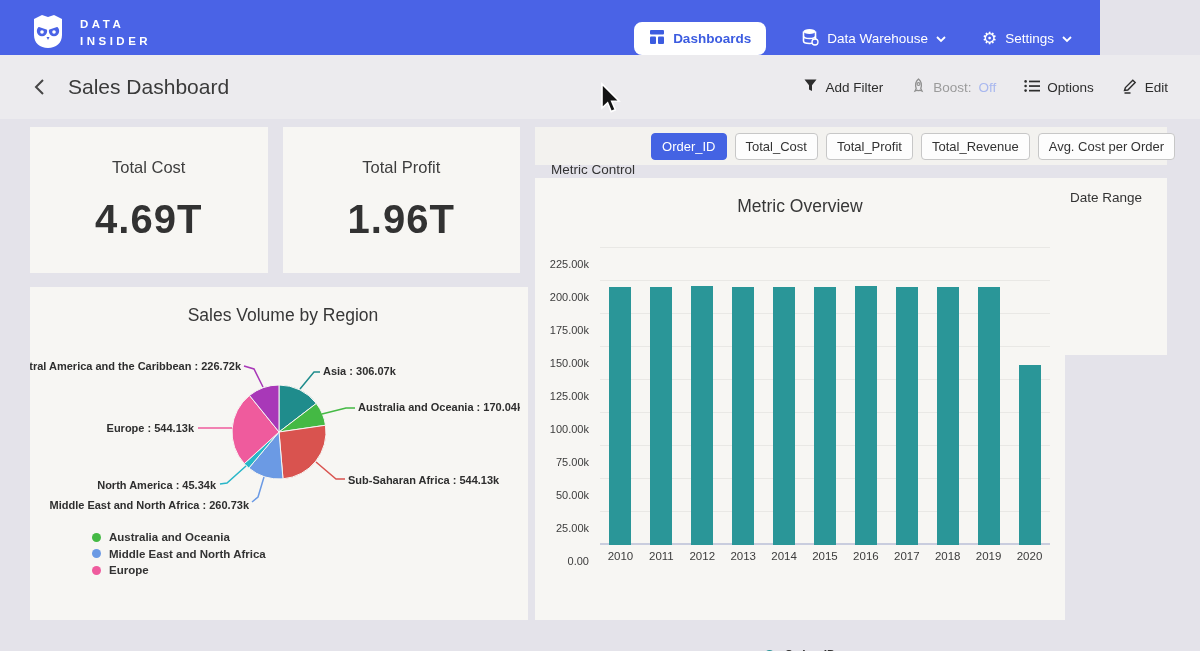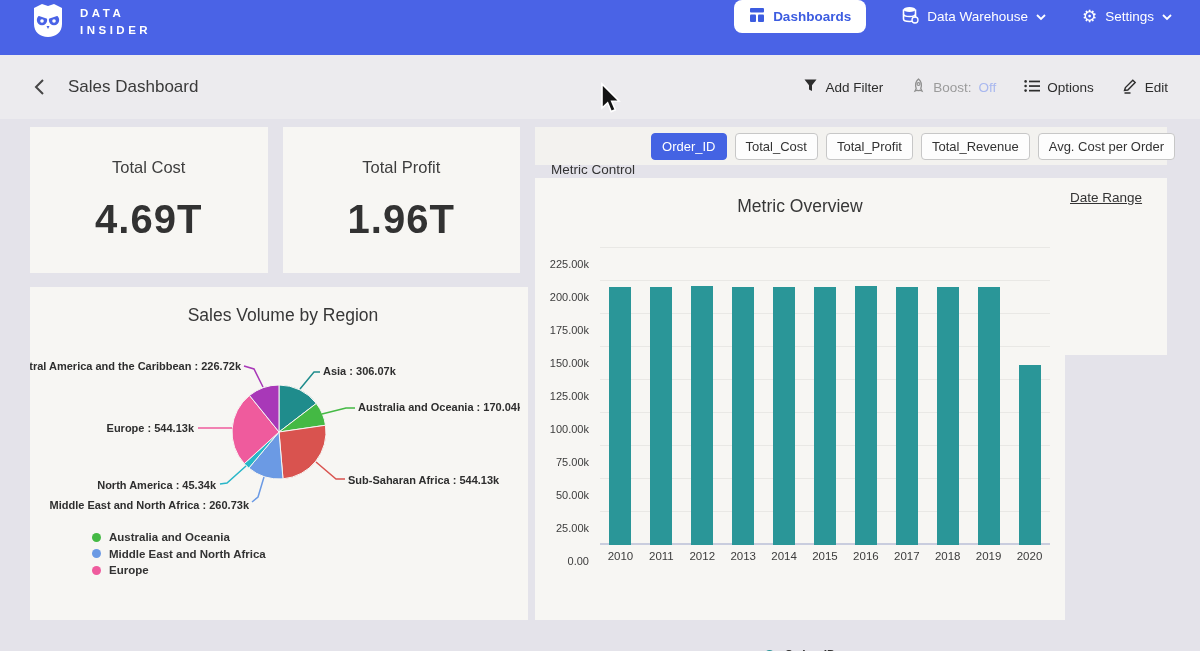--- a/index.html
+++ b/index.html
@@ -2,34 +2,34 @@
 <html><head>
 <meta charset="utf-8">
 <style>
   html,body{margin:0;padding:0;}
   body{
     width:1200px;height:651px;position:relative;overflow:hidden;
     background:#e4e3ea;font-family:"Liberation Sans",sans-serif;
     -webkit-font-smoothing:antialiased;
   }
   
-  .navbar{position:absolute;top:0;left:0;width:1200px;height:55px;background:#4a63e6;
-    display:flex;align-items:flex-start;padding:0 28px;box-sizing:border-box;}
+  .navbar{position:absolute;top:0;left:0;width:1100px;height:55px;background:#4a63e6;
+    display:flex;align-items:flex-end;padding:0 28px;box-sizing:border-box;}
   .brand{display:flex;align-items:center;gap:12px;}
   .brand-text{color:#fff;font-size:11.5px;font-weight:bold;letter-spacing:3.5px;line-height:1.45;}
   .nav-right{margin-left:auto;display:flex;align-items:center;gap:36px;}
   .nav-pill{background:#fff;color:#3c5ce0;font-weight:bold;font-size:13.5px;padding:7px 15px;
     border-radius:8px;display:flex;align-items:center;gap:8px;cursor:pointer;}
   .nav-item{color:#fff;font-size:13.5px;font-weight:500;display:flex;align-items:center;gap:8px;cursor:pointer;}
   .gear-glyph{font-size:17px;line-height:1;}
   
   .page-header{position:absolute;top:55px;left:0;width:1200px;height:64px;background:#ecebee;
     display:flex;align-items:center;padding:0 32px;box-sizing:border-box;}
   .back-btn{margin-right:22px;display:flex;align-items:center;cursor:pointer;}
-  .page-title{font-size:17px;color:#3a3a3a;}
+  .page-title{font-size:21px;color:#3a3a3a;}
   .header-actions{margin-left:auto;display:flex;align-items:center;gap:28px;}
   .h-action{display:flex;align-items:center;gap:7px;font-size:13.5px;color:#2d2d2d;font-weight:500;cursor:pointer;}
   .h-action.muted{color:#9b9b9b;}
   .boost-state{color:#a9b8ef;}
   
   .kpi-row{position:absolute;left:30px;top:127px;width:490px;display:flex;gap:15px;}
   .kpi-card{flex:1;height:146px;background:#f7f6f3;display:flex;flex-direction:column;
     align-items:center;justify-content:center;gap:20px;}
   .kpi-label{font-size:16.5px;color:#3e3e3e;font-weight:500;}
   .kpi-value{font-size:40px;font-weight:bold;color:#323232;letter-spacing:1px;}
@@ -60,21 +60,21 @@
   .bars{position:absolute;left:0;top:0;width:450px;height:297px;display:flex;}
   .bar-slot{flex:1;display:flex;justify-content:center;align-items:flex-end;height:100%;}
   .bar{width:22px;}
   .xlabels{position:absolute;left:65px;top:302px;width:450px;display:flex;}
   .xlabel{flex:1;text-align:center;font-size:11.5px;color:#3c3c3c;}
   .bar-legend{position:absolute;left:0;top:400px;width:530px;display:flex;
     justify-content:center;align-items:center;gap:9px;font-size:12px;font-weight:bold;color:#333;}
   .bar-legend-dot{width:11px;height:11px;border-radius:50%;}
   
   .date-card{position:absolute;left:1060px;top:178px;width:107px;height:177px;background:#f7f6f3;box-sizing:border-box;}
-  .date-title{font-size:13.5px;color:#333;margin:12px 0 9px 10px;text-decoration:underline;}
+  .date-title{font-size:13.5px;color:#333;margin:12px 0 9px 10px;}
   .date-btn{display:block;width:91px;height:26px;margin:0 auto 5px;border:1px solid #c7c7c7;
     border-radius:4px;background:#fdfdfd;font-size:13px;color:#333;line-height:24px;
     text-align:center;box-sizing:border-box;cursor:pointer;}
   .date-btn.selected{background:#4463e3;border-color:#4463e3;color:#fff;line-height:26px;border:none;}
   
   .cursor{position:absolute;left:598px;top:82px;z-index:50;pointer-events:none;}
 </style>
 </head>
 <body>
 

